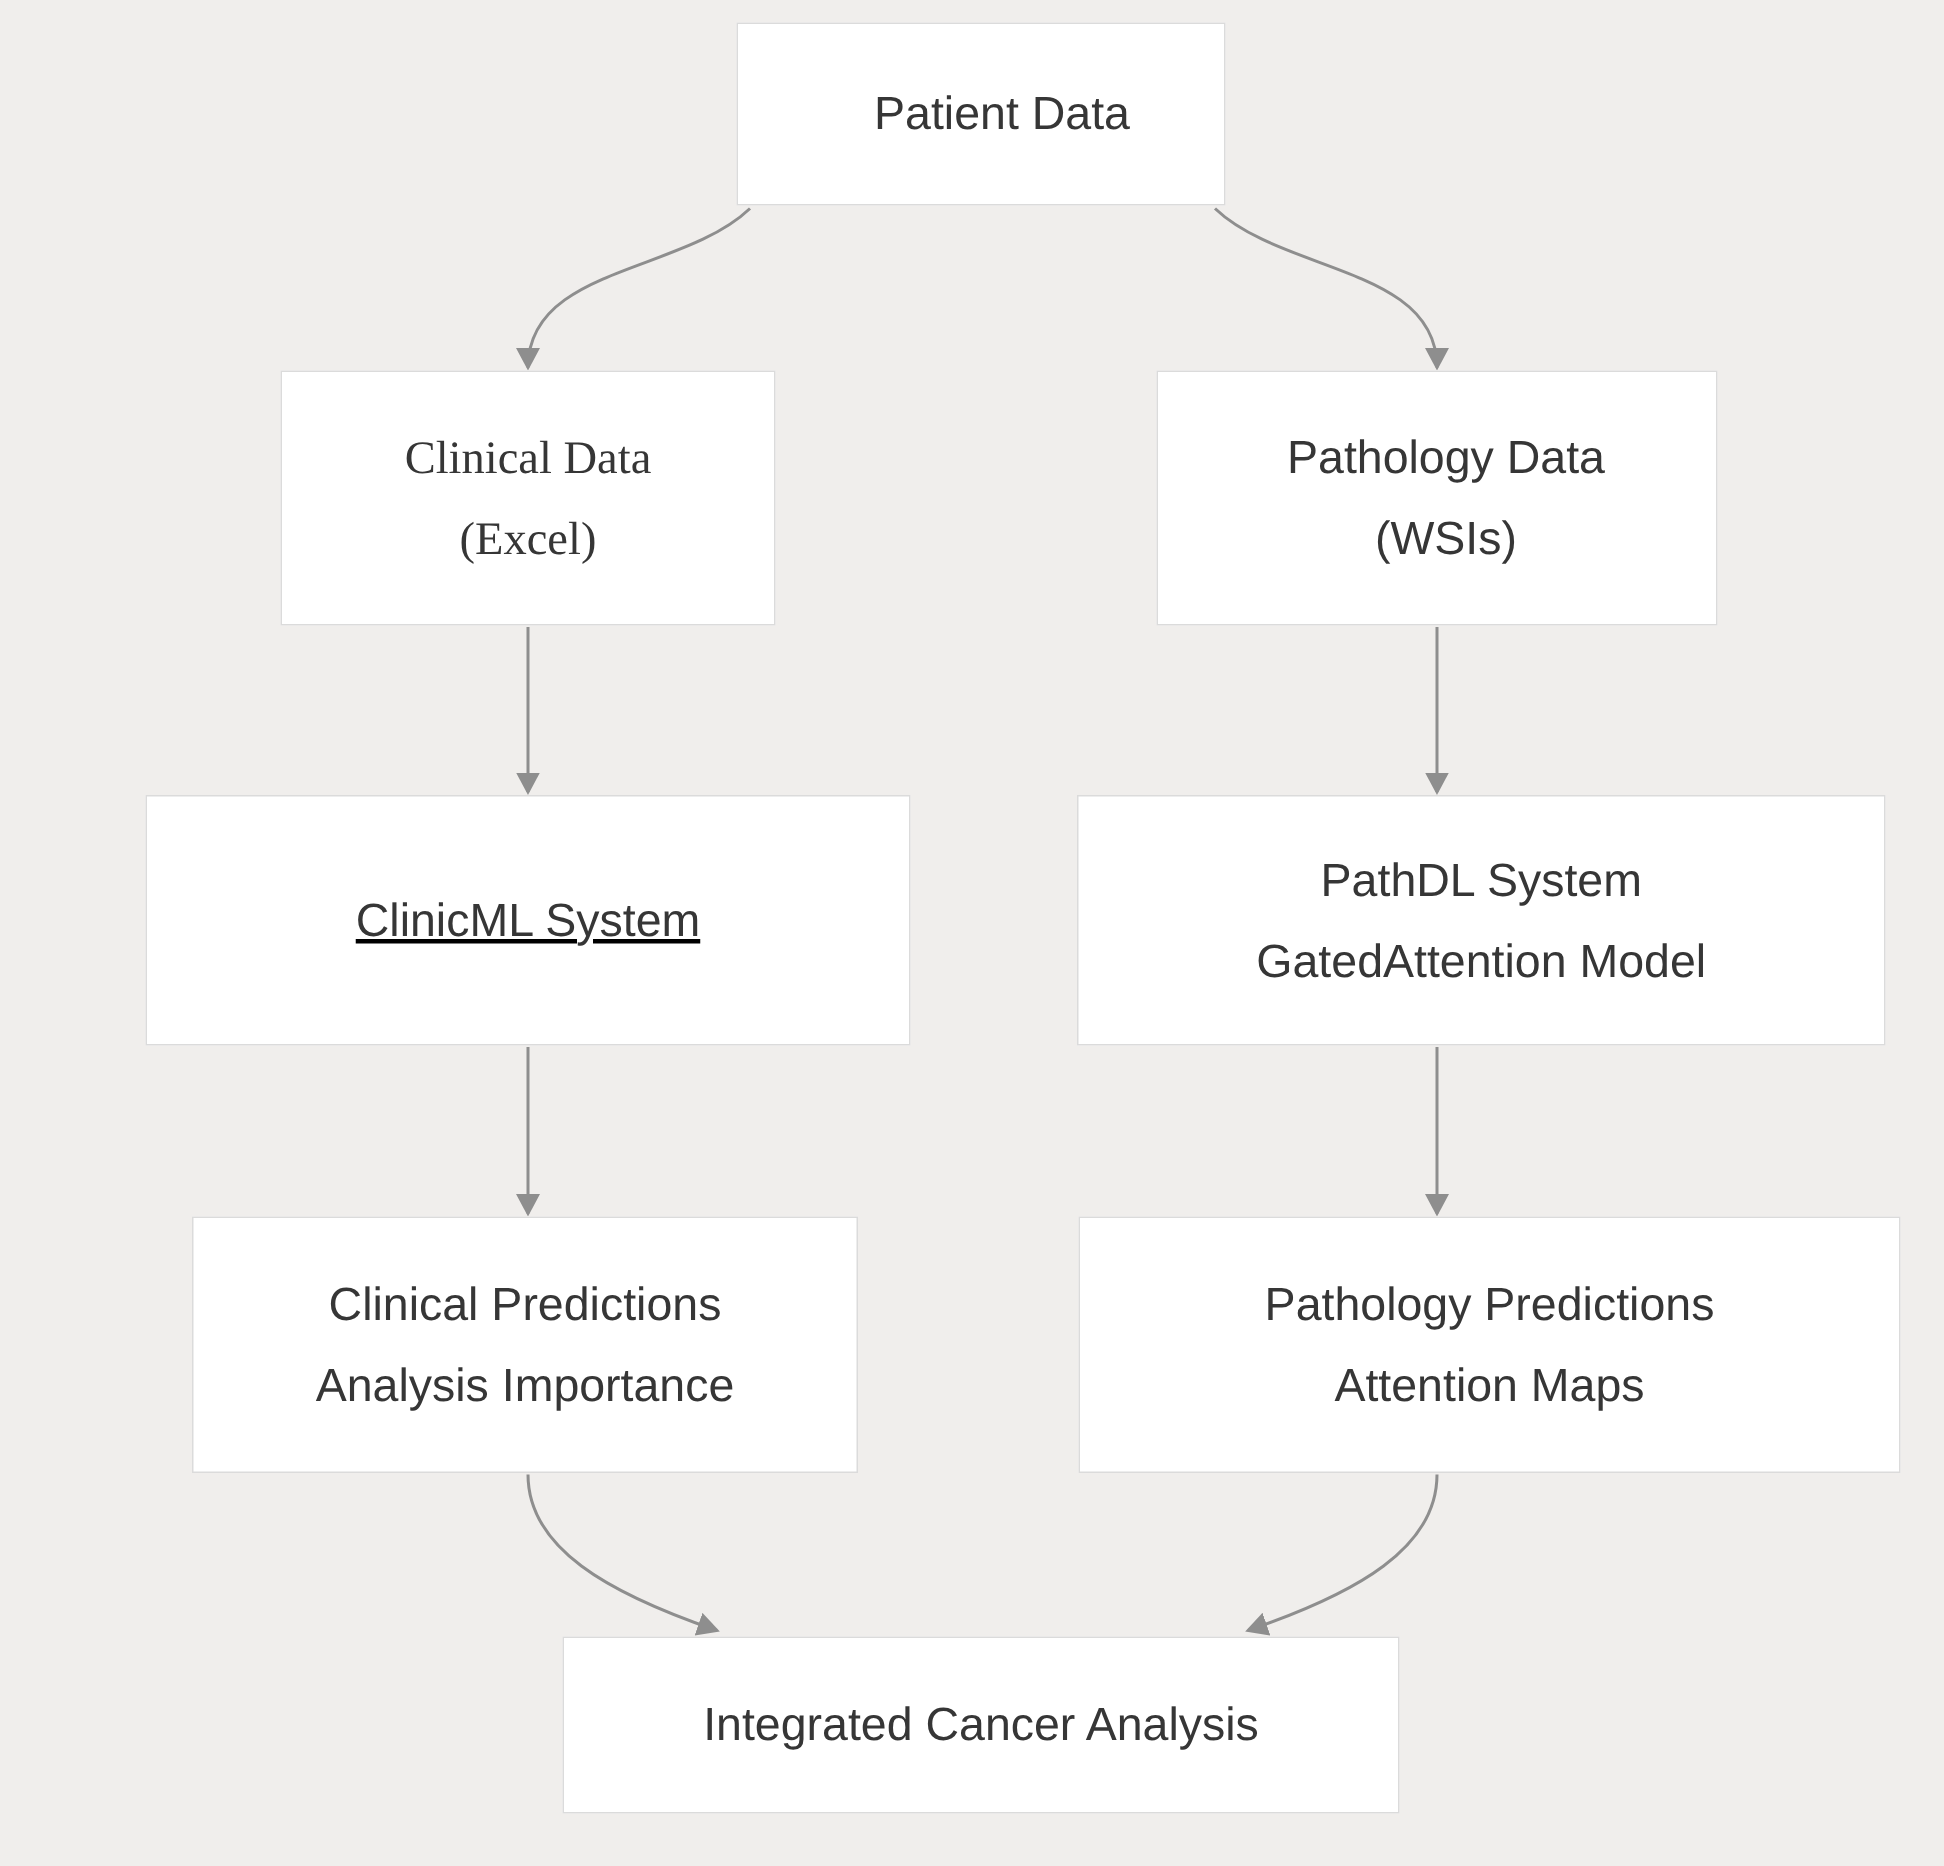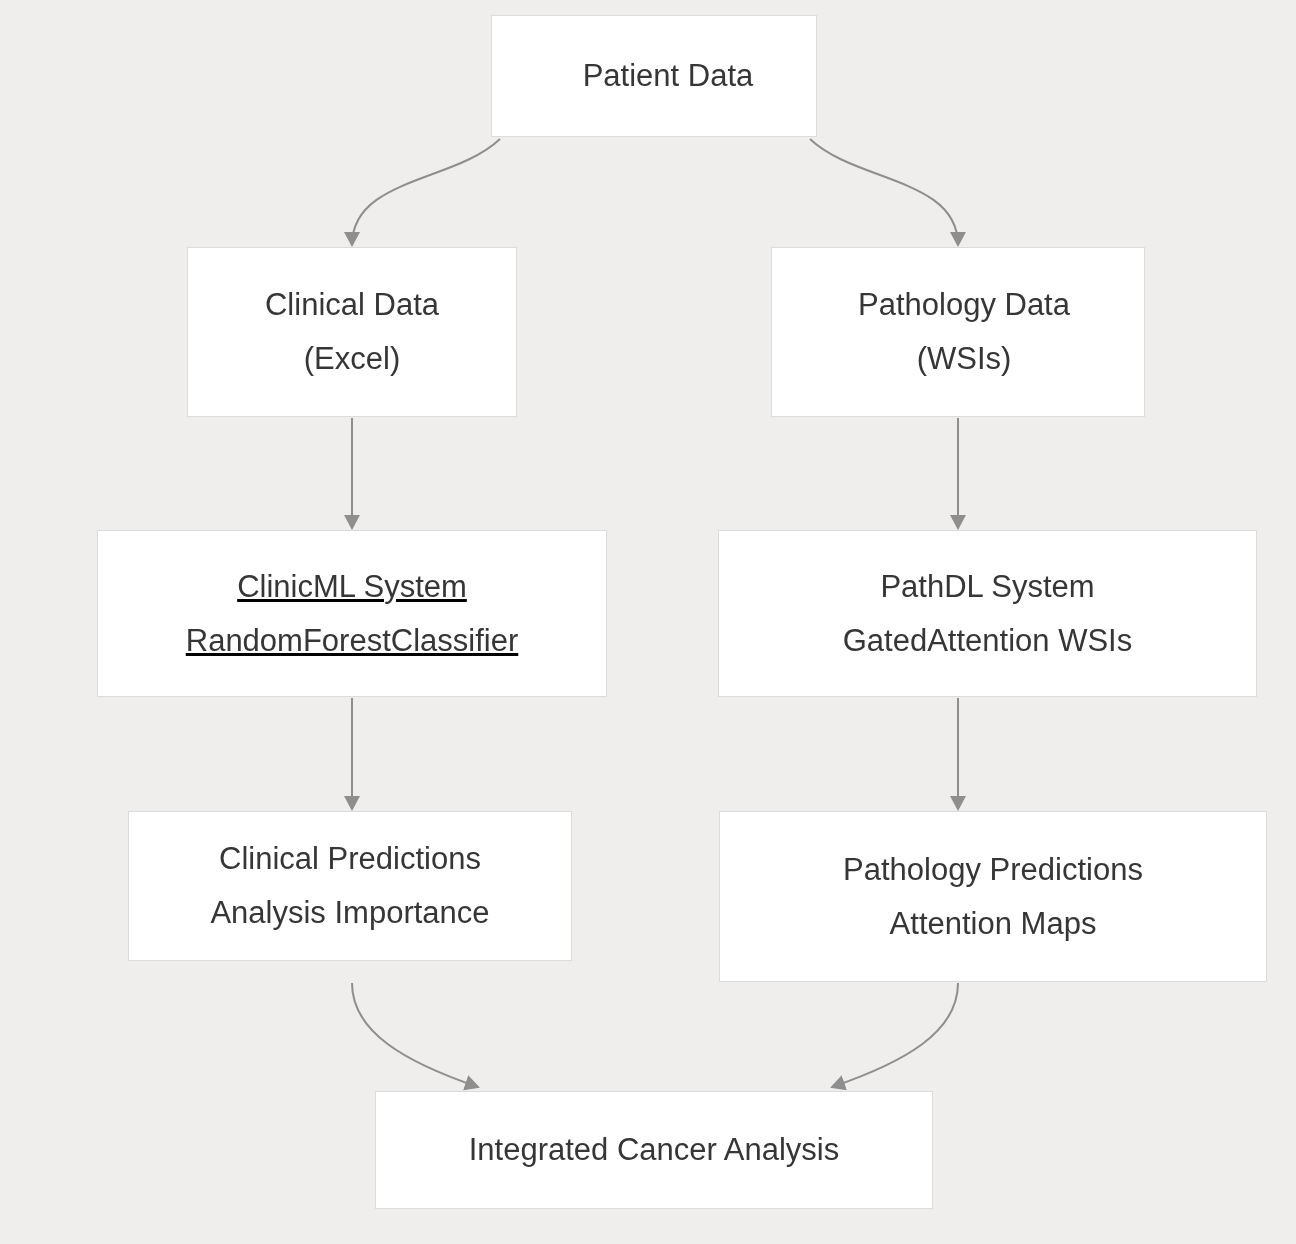--- a/index.html
+++ b/index.html
@@ -77,41 +77,40 @@
     <path class="edge" d="M 352 698 L 352 809" marker-end="url(#arrow)"></path>
     <path class="edge" d="M 958 698 L 958 809" marker-end="url(#arrow)"></path>
     <path class="edge" d="M 352 983 C 352 1032, 405 1062, 478 1087" marker-end="url(#arrow)"></path>
     <path class="edge" d="M 958 983 C 958 1032, 905 1062, 832 1087" marker-end="url(#arrow)"></path>
   </svg>
 
   <div class="node" style="left:491px; top:15px; width:326px; height:122px;padding-left:28px;">
     <span class="node-line">Patient Data</span>
   </div>
 
-  <div class="node" style="left:187px; top:247px; width:330px; height:170px;">
+  <div class="node" style="left:187px; top:247px; width:330px; height:170px;font-family:Liberation Serif, serif;">
     <span class="node-line">Clinical Data</span>
     <span class="node-line">(Excel)</span>
   </div>
 
   <div class="node" style="left:771px; top:247px; width:374px; height:170px;padding-left:12px;">
     <span class="node-line">Pathology Data</span>
     <span class="node-line">(WSIs)</span>
   </div>
 
   <div class="node" style="left:97px; top:530px; width:510px; height:167px;text-decoration:underline;">
     <span class="node-line">ClinicML System</span>
-    <span class="node-line">RandomForestClassifier</span>
   </div>
 
   <div class="node" style="left:718px; top:530px; width:539px; height:167px;">
     <span class="node-line">PathDL System</span>
-    <span class="node-line">GatedAttention WSIs</span>
+    <span class="node-line">GatedAttention Model</span>
   </div>
 
-  <div class="node" style="left:128px; top:811px; width:444px; height:150px;">
+  <div class="node" style="left:128px; top:811px; width:444px; height:171px;">
     <span class="node-line">Clinical Predictions</span>
     <span class="node-line">Analysis Importance</span>
   </div>
 
   <div class="node" style="left:719px; top:811px; width:548px; height:171px;">
     <span class="node-line">Pathology Predictions</span>
     <span class="node-line">Attention Maps</span>
   </div>
 
   <div class="node" style="left:375px; top:1091px; width:558px; height:118px;align-items:center;">

